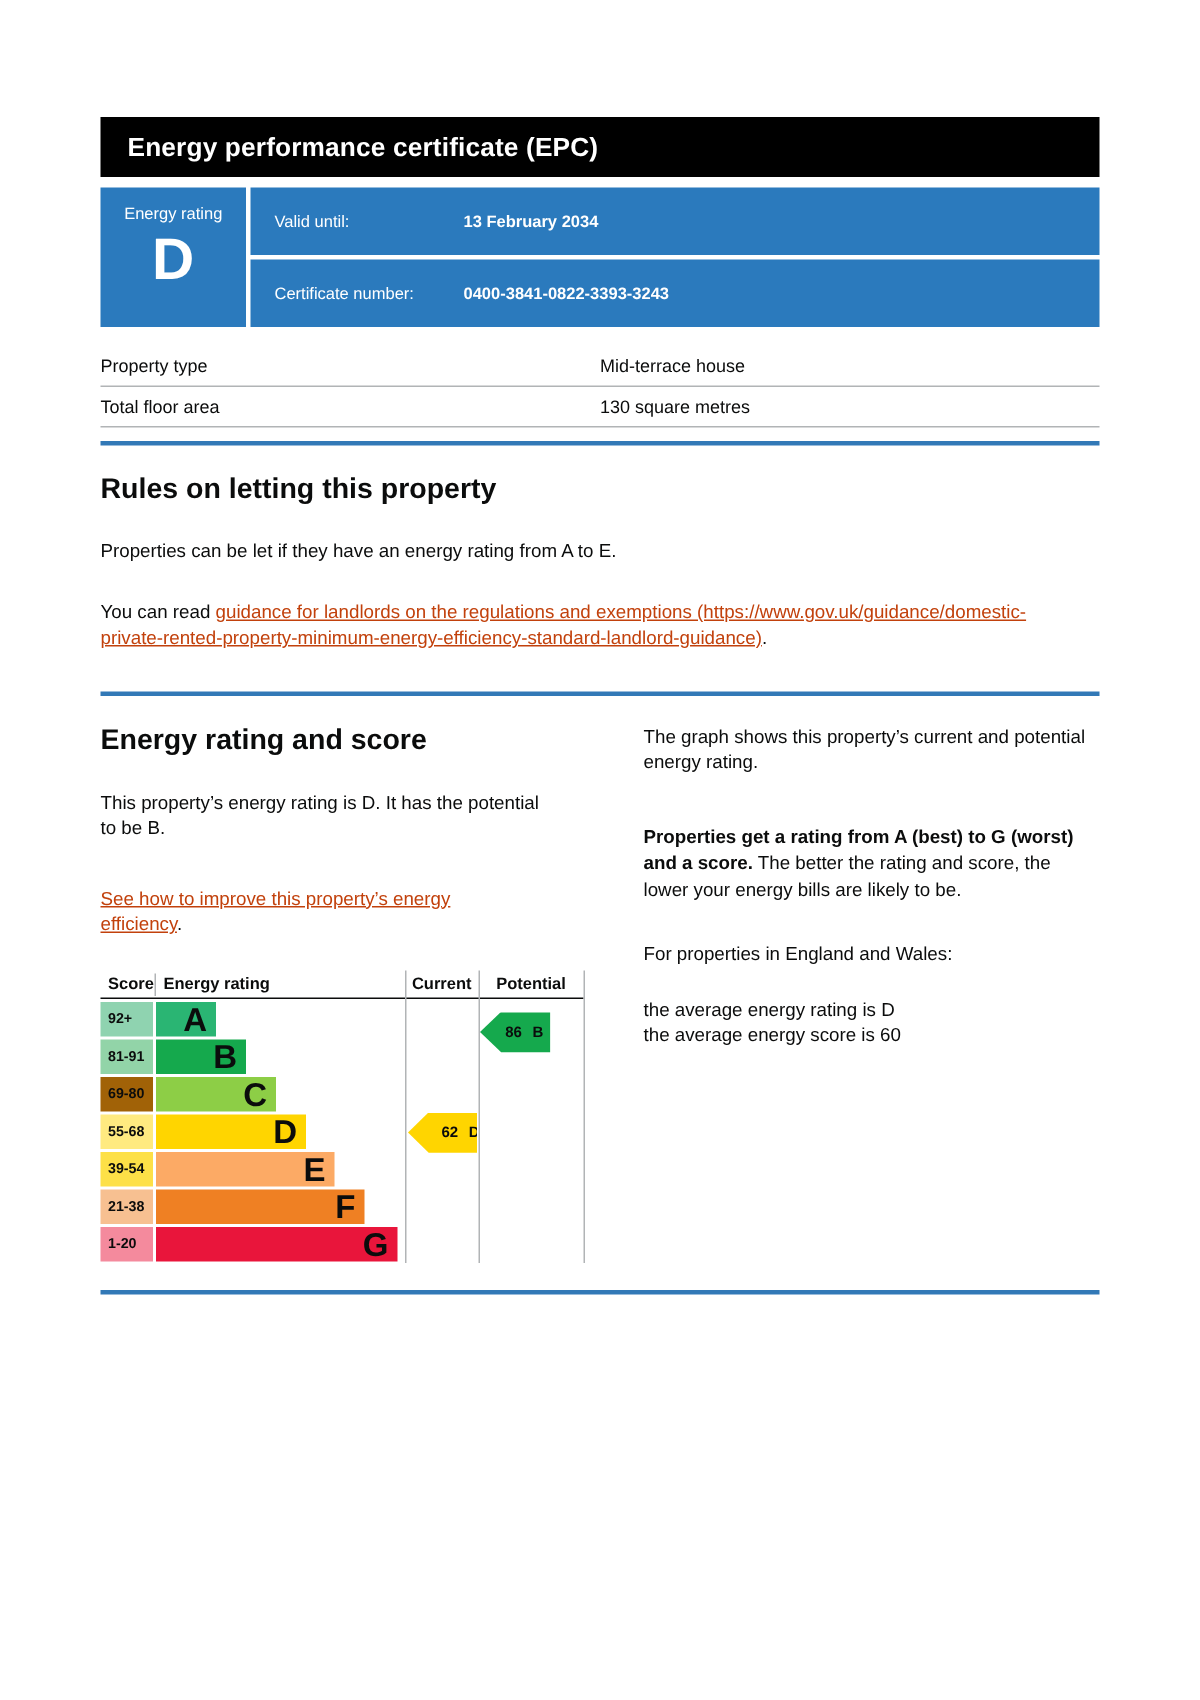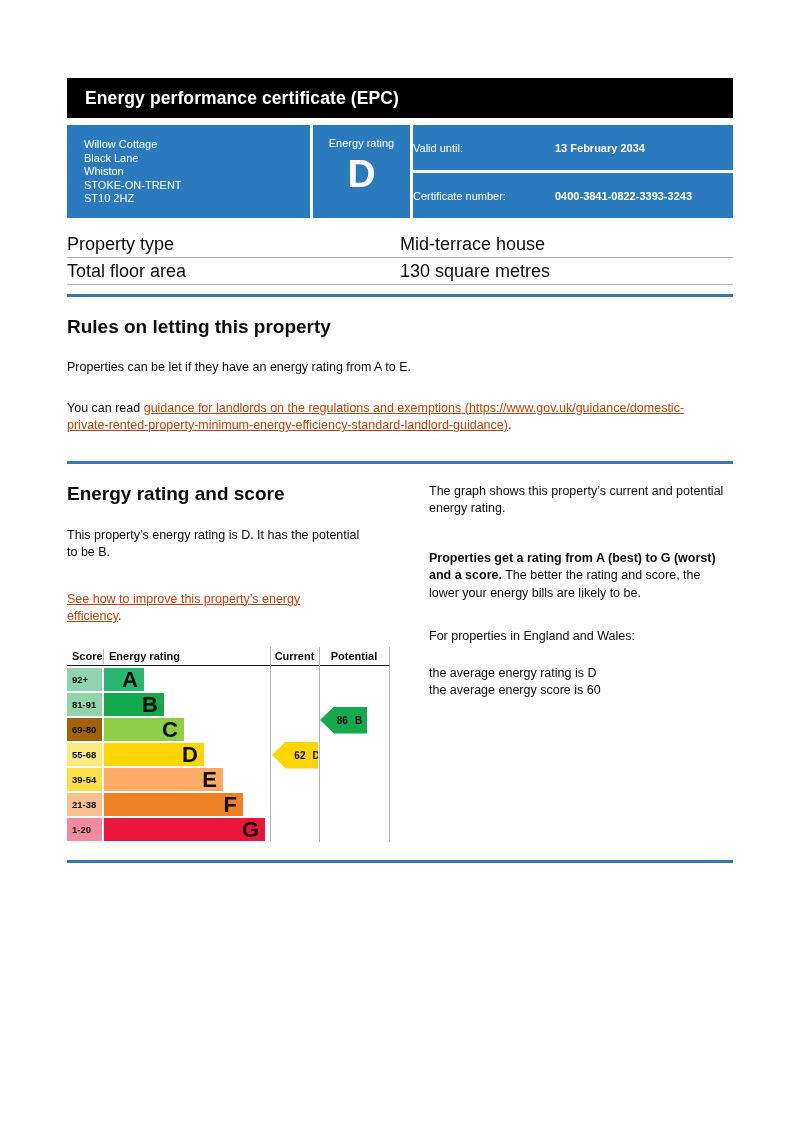--- a/index.html
+++ b/index.html
@@ -33,27 +33,27 @@
   .summary-row { margin-top: 7px; display: flex; gap: 3px; height: 93px; }
   .summary-row .box { background: #2b7abd; color: #ffffff; }
   .address-box { width: 243px; padding: 13px 0 0 17px; font-size: 11px; line-height: 13.5px; }
   .rating-box { width: 97px; text-align: center; padding-top: 12px; }
   .rating-box .rating-label { font-size: 11px; }
   .rating-box .rating-letter { font-size: 39px; font-weight: bold; line-height: 44px; margin-top: 3px; }
   .validity-box { flex: 1; display: flex; flex-direction: column; gap: 3px; background: #ffffff; }
   .validity-half {
     background: #2b7abd; color: #ffffff; flex: 1;
     display: flex; align-items: center;
-    padding-left: 0; font-size: 11px;
+    padding-left: 16px; font-size: 11px;
     position: relative;
   }
   .validity-half .value { position: absolute; left: 142px; font-weight: bold; }
 
   
-  .prop-table { margin-top: 13px; font-size: 18px; }
+  .prop-table { margin-top: 13px; font-size: 12px; }
   .prop-row {
     height: 27px; display: flex; align-items: center;
     border-bottom: 1px solid #b1b4b6;
   }
   .prop-row .label { width: 50%; }
   .prop-row .value { width: 50%; }
 
   
   .divider { height: 3px; background: #3279b7; border: 0; }
   .divider-1 { margin-top: 9px; }
@@ -109,39 +109,32 @@
   .vline-3 { left: 322px; }
   .vline-header { position: absolute; top: 2px; left: 36px; width: 1px; height: 15px; background: #b1b4b6; }
 
   .arrow {
     position: absolute; height: 27px; color: #0b0c0c;
     clip-path: polygon(0 50%, 30% 0, 100% 0, 100% 100%, 30% 100%);
     display: flex; align-items: center; justify-content: center;
     padding-left: 12px; font-size: 10px; font-weight: bold; gap: 7px;
   }
   .arrow-current { left: 205px; top: 95px; width: 46px; padding-left: 24px; }
-  .arrow-potential { left: 253px; top: 60px; width: 47px; }
+  .arrow-potential { left: 253px; top: 28px; width: 47px; }
 </style>
 </head>
 <body>
 
 <div class="page">
 
   <header class="title-bar">
     <h1>Energy performance certificate (EPC)</h1>
   </header>
 
   <div class="summary-row">
-    <div class="box address-box">
-      <div>Willow Cottage</div>
-      <div>Black Lane</div>
-      <div>Whiston</div>
-      <div>STOKE-ON-TRENT</div>
-      <div>ST10 2HZ</div>
-    </div>
     <div class="box rating-box">
       <div class="rating-label">Energy rating</div>
       <div class="rating-letter">D</div>
     </div>
     <div class="validity-box">
       <div class="validity-half">
         <span class="label">Valid until:</span>
         <span class="value">13 February 2034</span>
       </div>
       <div class="validity-half">

